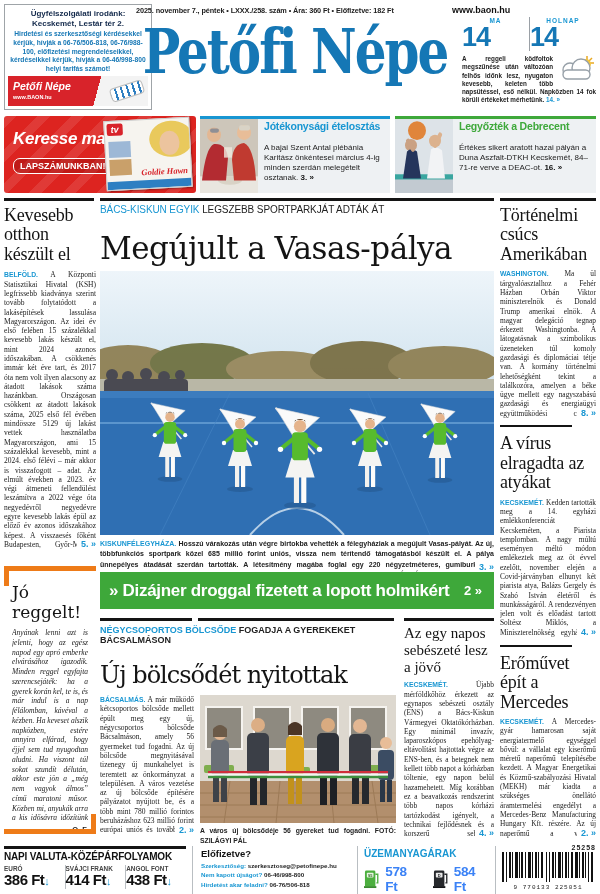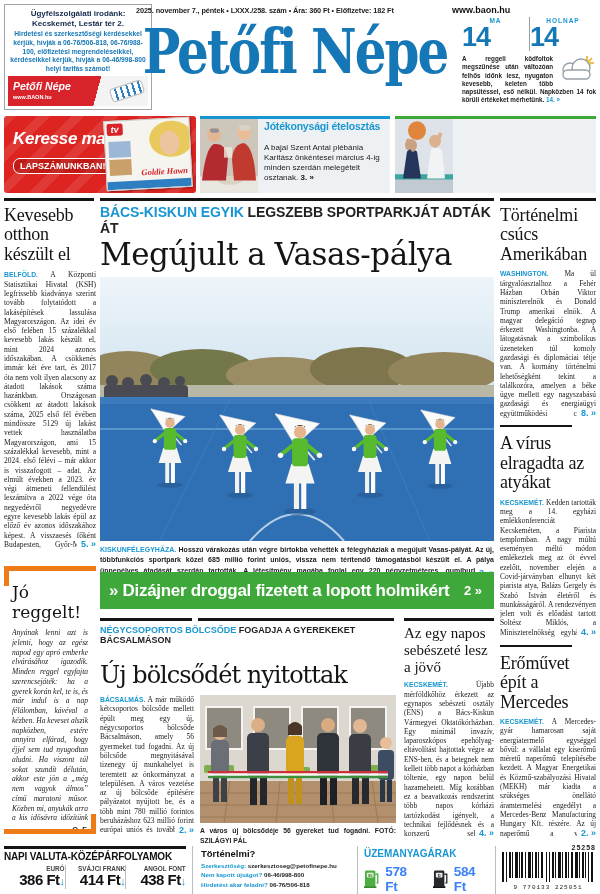--- a/index.html
+++ b/index.html
@@ -58,21 +58,21 @@
 
   
   .bar{position:absolute;height:3px;background:#141414}
   .hr2{height:2px;background:#141414;width:72px;margin:7px 0}
 
   
   .h-side{font-family:"Liberation Serif",serif;font-weight:500;font-size:18px;line-height:1.08;color:#141414;letter-spacing:-0.2px}
   .h-main{font-family:"DejaVu Serif",serif;font-size:31px;line-height:1.05;color:#141414;letter-spacing:-0.5px}
   .h-nursery{font-family:"DejaVu Serif",serif;font-size:24px;line-height:1.05;color:#141414;letter-spacing:-1px;white-space:nowrap}
   .h-surg{font-family:"Liberation Serif",serif;font-weight:500;font-size:15px;line-height:1.12;color:#141414}
-  .kick{font-size:14px;font-weight:700;letter-spacing:-0.1px;color:#222}
+  .kick{font-size:10px;font-weight:400;letter-spacing:-0.1px;color:#222}
   .kick .hl{color:#1896d2}
   .kick-s{font-size:9px;font-weight:800;color:#222}
   .kick-s .hl{color:#1896d2}
   .bt{font-family:"Liberation Serif",serif;font-size:7.5px;line-height:9.3px;text-align:justify;color:#1b1b1b;
       overflow:hidden;position:relative}
   .lead{font-family:"Liberation Sans",sans-serif;font-weight:bold;color:#1896d2;font-size:6.8px}
   .pref{color:#1896d2;font-weight:800;font-size:9px;font-family:"Liberation Sans",sans-serif}
   .eref{position:absolute;right:0;bottom:0;background:#fff;padding-left:4px}
   .caption{font-size:7px;font-weight:bold;line-height:1.5;text-align:justify;color:#222;position:relative}
   .cap-lead{color:#1896d2}
@@ -92,21 +92,21 @@
   
   .banner{background:#3ea83a;color:#fff;display:flex;align-items:center;justify-content:space-between;
           padding:0 12px 0 9px;font-weight:800}
   .banner-t{font-size:17px;letter-spacing:-0.3px}
   .banner-r{font-size:13px}
 
   
   .fx{border-top:3px solid #141414;width:182px;padding-top:2px}
   .fx-title{font-size:10px;font-weight:700;letter-spacing:-0.2px;color:#111}
   .fx-row{display:flex;margin-top:3px}
-  .fx-cell{width:33.3%;text-align:right}
+  .fx-cell{width:33.3%;text-align:left}
   .fx-cell+.fx-cell{border-left:1px solid #b9bec2}
   .fx-lab{font-size:6.4px;font-weight:bold;color:#444}
   .fx-val{font-size:15px;font-weight:800;letter-spacing:-0.5px;color:#111;line-height:1.1}
   .fx-dn{color:#1896d2;font-size:11px;font-weight:800}
   .help{width:166px;border-left:1px solid #b9bec2;border-right:1px solid #b9bec2;padding:2px 8px}
   .help-title{font-size:9.5px;font-weight:800;color:#111}
   .help-line{font-size:6.2px;margin-top:2.5px;color:#222;font-weight:600}
   .help-line .hl{color:#1896d2;font-weight:800}
   .fuel{width:138px;padding:2px 6px;border-right:1px solid #b9bec2}
   .fuel-title{font-size:10px;font-weight:800;color:#1896d2}
@@ -212,20 +212,27 @@
       <rect y="60" width="58" height="14" fill="#c2cad1"></rect>
       <rect y="56" width="58" height="5" fill="#3aa6a0"></rect>
       <circle cx="22" cy="14" r="9" fill="#e0853b"></circle>
       <circle cx="16" cy="28" r="6" fill="#caa183"></circle>
       <path d="M8 60 L12 34 Q16 30 22 34 L26 60 Z" fill="#25355c"></path>
       <rect x="10" y="22" width="4" height="14" rx="2" fill="#caa183" transform="rotate(-30 12 22)"></rect>
       <circle cx="40" cy="24" r="6" fill="#dcb28e"></circle>
       <path d="M32 60 L36 32 Q41 28 47 33 L50 60 Z" fill="#f2f3f5"></path>
       <rect x="44" y="16" width="4" height="16" rx="2" fill="#dcb28e" transform="rotate(25 46 16)"></rect>
     </svg>
+    <div class="t-body">
+      <div class="t-title" style="color:#3ea83a">Legyőzték a Debrecent</div>
+      <div class="t-text">
+        <span>Értékes sikert aratott hazai pályán a Duna Aszfalt-DTKH Kecskemét, 84–71-re verve a DEAC-ot.</span>
+        <span class="t-ref">16. »</span>
+      </div>
+    </div>
   </div>
 
   <div class="bar" style="left:4px;top:198px;width:90px"></div>
   <div class="bar" style="left:100px;top:198px;width:394px"></div>
   <div class="bar" style="left:500px;top:198px;width:96px"></div>
 
   <div class="abs" style="left:4px;top:206px;width:92px">
     <div class="h-side">Kevesebb otthon készült el</div>
     <div class="bt" style="margin-top:6px;height:279px">
       <span class="lead">BELFÖLD.</span>
@@ -241,21 +248,21 @@
     <span class="mn-br"></span>
     <div class="mn-title">Jó reggelt!</div>
     <div class="mn-body" style="height:195px">Anyának lenni azt is jelenti, hogy az egész napod egy apró emberke elvárásához igazodik. Minden reggel egyfajta szerencsejáték: ha a gyerek korán kel, te is, és már indul is a nap félálomban, kávéval a kézben. Ha keveset alszik napközben, estére annyira elfárad, hogy éjjel sem tud nyugodtan aludni. Ha viszont túl sokat szundít délután, akkor este jön a „még nem vagyok álmos” című maratoni műsor. Közben mi, anyukák arra a kis idősávra időzítünk mindent: a hajmosást, a munkát, a főzést, a takarítást – és persze az áhított pár csendes percet. Néha ez húsz perc, néha másfél óra, de a szabály mindig ugyanaz: amíg a gyerek alszik, addig lehet megváltani a világot.</div>
     <div class="mn-sig">O. F.</div>
   </div>
 
   <div class="abs" style="left:100px;top:204px;width:394px">
     <div class="kick">
       <span class="hl">BÁCS-KISKUN EGYIK</span><span> LEGSZEBB SPORTPARKJÁT ADTÁK ÁT</span>
     </div>
-    <div class="h-main" style="margin-top:2px">Megújult a Vasas-pálya</div>
+    <div class="h-main" style="margin-top:17px">Megújult a Vasas-pálya</div>
 
     <svg width="394" height="264" viewBox="0 0 394 264" style="margin-top:6px">
       <defs>
         <linearGradient id="sky" x1="0" y1="0" x2="0" y2="1">
           <stop offset="0" stop-color="#eef5fa"></stop>
             <stop offset="1" stop-color="#cfe2ee"></stop>
         </linearGradient>
         <g id="mj">
           <line x1="-20" y1="-78" x2="12" y2="-40" stroke="#e9e9e9" stroke-width="1.5"></line>
           <polygon points="-20,-78 16,-70 -4,-52" fill="#fafafa" stroke="#d8d8d8" stroke-width="0.5"></polygon>
@@ -488,21 +495,21 @@
           <div class="fx-val"><span>414 Ft</span><span class="fx-dn">↓</span></div>
         </div>
         <div class="fx-cell">
           <div class="fx-lab">ANGOL FONT</div>
           <div class="fx-val"><span>438 Ft</span><span class="fx-dn">↓</span></div>
         </div>
       </div>
     </div>
 
     <div class="help" style="margin-left:6px">
-      <div class="help-title">Történelmi?</div>
+      <div class="help-title">Előfizetve?</div>
       <div class="help-line">
         <span class="hl">Szerkesztőség:</span>
         <span>szerkesztoseg@petofinepe.hu</span>
       </div>
       <div class="help-line">
         <span class="hl">Nem kapott újságot?</span>
         <span>06-46/998-800</span>
       </div>
       <div class="help-line">
         <span class="hl">Hirdetést akar feladni?</span>

